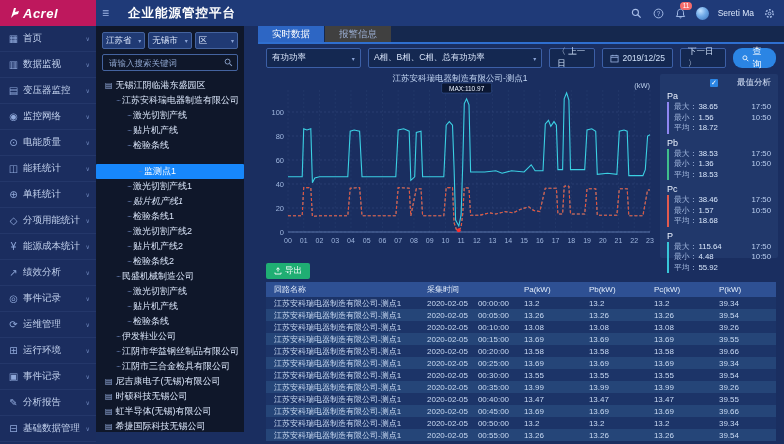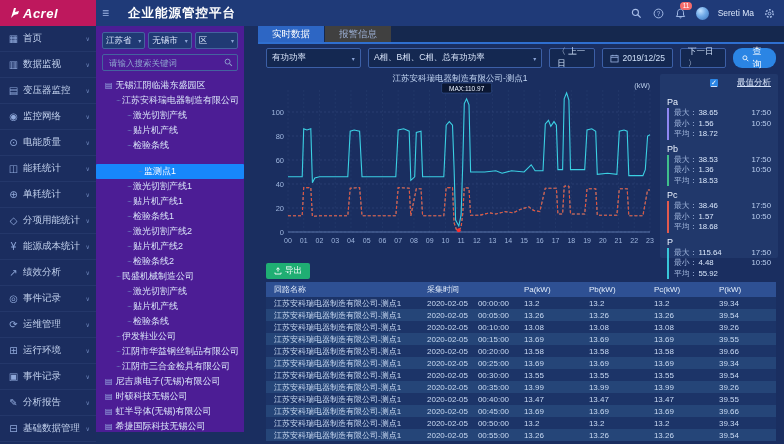--- a/index.html
+++ b/index.html
@@ -19,21 +19,21 @@
   .avatar{width:13px;height:13px;border-radius:50%;background:radial-gradient(circle at 35% 30%,#bfe0ff 0%,#6ea8e6 45%,#3a72b8 100%);}
   .uname{font-size:8.5px;color:#dbe7fb;}
   
   .side{position:absolute;left:0;top:26px;width:96px;bottom:0;background:#1b2d5f;}
   .side-item{height:26px;display:flex;align-items:center;padding:0 6px 0 7px;font-size:9.5px;color:#c3d2ee;
              border-bottom:1px solid rgba(120,150,210,.10);cursor:pointer;white-space:nowrap;}
   .side-item .si{width:13px;margin-right:3px;color:#8fa8da;font-size:10px;text-align:center;flex:none;}
   .side-item .sl{overflow:hidden;text-overflow:ellipsis;}
   .side-item .sc{margin-left:auto;font-size:6px;color:#6e86bb;padding-left:2px;}
   
-  .tree{position:absolute;left:96px;top:26px;width:148px;bottom:12px;background:#4c1d95;padding:6px;}
+  .tree{position:absolute;left:96px;top:26px;width:148px;bottom:12px;background:#0f172a;padding:6px;}
   .sel-row{display:flex;gap:3px;}
   .mini-select{flex:1;height:17px;background:#203a74;border:1px solid #44639f;border-radius:2px;
                display:flex;align-items:center;justify-content:space-between;padding:0 3px;font-size:8.5px;color:#d9e5fa;cursor:pointer;}
   .mini-select .car{font-size:6px;color:#8ba4d6;}
   .search-box{margin-top:5px;height:17px;border:1px solid #44639f;border-radius:2px;display:flex;align-items:center;padding:0 4px;}
   .search-box input{flex:1;background:transparent;border:none;outline:none;font-size:8.5px;color:#cfe0f8;font-family:inherit;min-width:0;}
   .search-box input::placeholder{color:#8fa6cf;}
   .tree-list{margin-top:7px;font-size:9px;line-height:15px;}
   .tnode{display:flex;align-items:center;white-space:nowrap;overflow:hidden;cursor:pointer;color:#d9e4f8;}
   .tnode .dots{color:#6d87bf;letter-spacing:-1px;margin-right:2px;font-size:7px;flex:none;}
@@ -50,21 +50,21 @@
   .f-box{height:20px;background:#142851;border:1px solid #3c5fa6;border-radius:2px;display:flex;align-items:center;
          justify-content:center;padding:0 7px;font-size:8.5px;color:#cfe0f8;cursor:pointer;gap:3px;}
   .btn-query{height:20px;background:#2b85e4;border-radius:9px;display:flex;align-items:center;gap:3px;
              padding:0 9px;font-size:9px;color:#fff;cursor:pointer;}
   
   .chart-zone{display:flex;padding:0 4px 0 4px;height:186px;}
   .chart-left{flex:1;position:relative;}
   .chart-title{position:absolute;left:0;right:0;top:1px;text-align:center;font-size:8.5px;color:#c3d6f3;}
   .chart-svg{position:absolute;left:0;top:10px;}
   .stats{width:118px;flex:none;background:#21386b;border-radius:2px;padding:3px 7px 2px 7px;margin:2px 2px 0 2px;font-size:8px;}
-  .chk-row{display:flex;align-items:center;justify-content:flex-end;gap:19px;margin-bottom:8px;cursor:pointer;text-decoration:underline;}
+  .chk-row{display:flex;align-items:center;justify-content:flex-end;gap:19px;margin-bottom:2px;cursor:pointer;}
   .chk{width:8px;height:8px;background:#2b85e4;border-radius:1px;color:#fff;font-size:7px;line-height:8px;text-align:center;}
   .chk-lab{font-size:8.5px;color:#d7e3f8;}
   .sgroup{margin-bottom:4px;}
   .sgroup .gname{font-size:9px;color:#eaf1fd;margin-bottom:1px;}
   .grows{border-left:2px solid #888;padding-left:5px;}
   .grow{display:flex;font-size:7.8px;color:#b9cdee;line-height:10.5px;}
   .grow .gl{color:#9fb4da;}
   .grow .gv{color:#d8e6fb;margin-left:1px;}
   .grow .gt{margin-left:auto;color:#b9cdee;}
   
@@ -250,21 +250,21 @@
           <span>检验条线</span>
         </div>
         <div class="tnode sel" style="padding-left: 42px; margin-top: 11px;">
           <span class="dots">···</span>
           <span>监测点1</span>
         </div>
         <div class="tnode" style="padding-left: 25px;">
           <span class="dots">···</span>
           <span>激光切割产线1</span>
         </div>
-        <div class="tnode" style="padding-left: 25px;">
+        <div class="tnode" style="padding-left: 25px; font-style: italic;">
           <span class="dots">···</span>
           <span>贴片机产线1</span>
         </div>
         <div class="tnode" style="padding-left: 25px;">
           <span class="dots">···</span>
           <span>检验条线1</span>
         </div>
         <div class="tnode" style="padding-left: 25px;">
           <span class="dots">···</span>
           <span>激光切割产线2</span>

